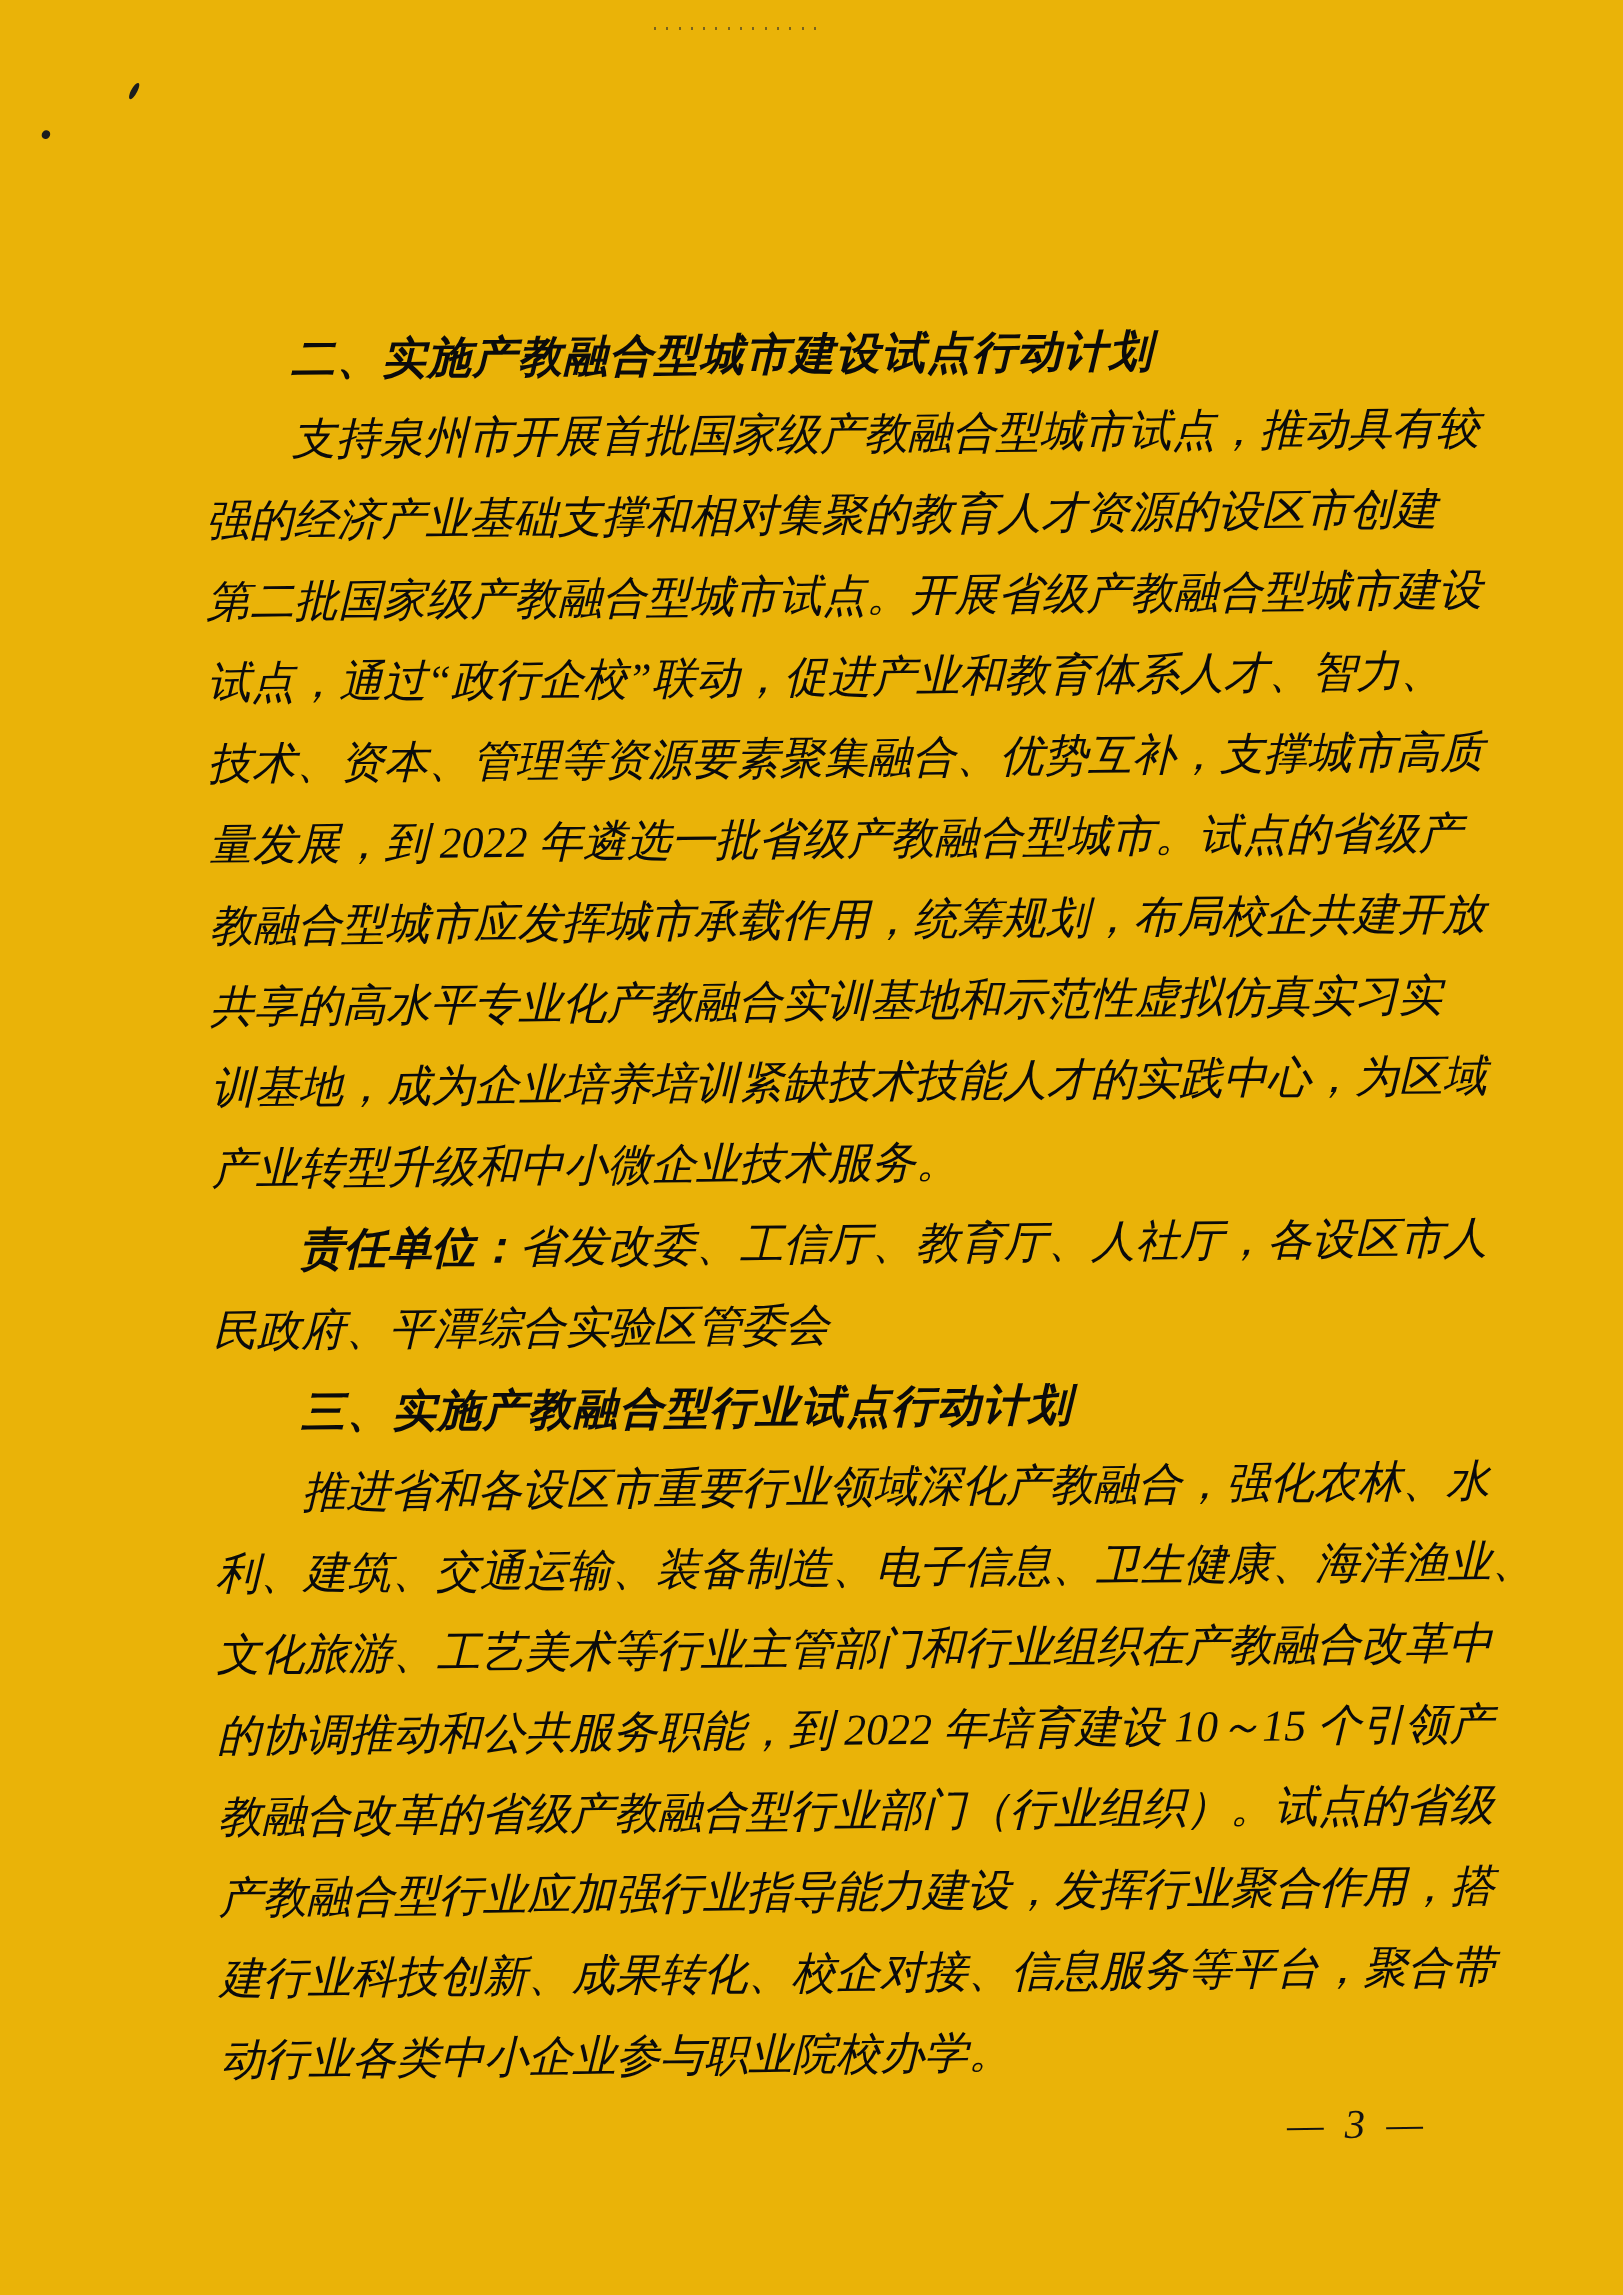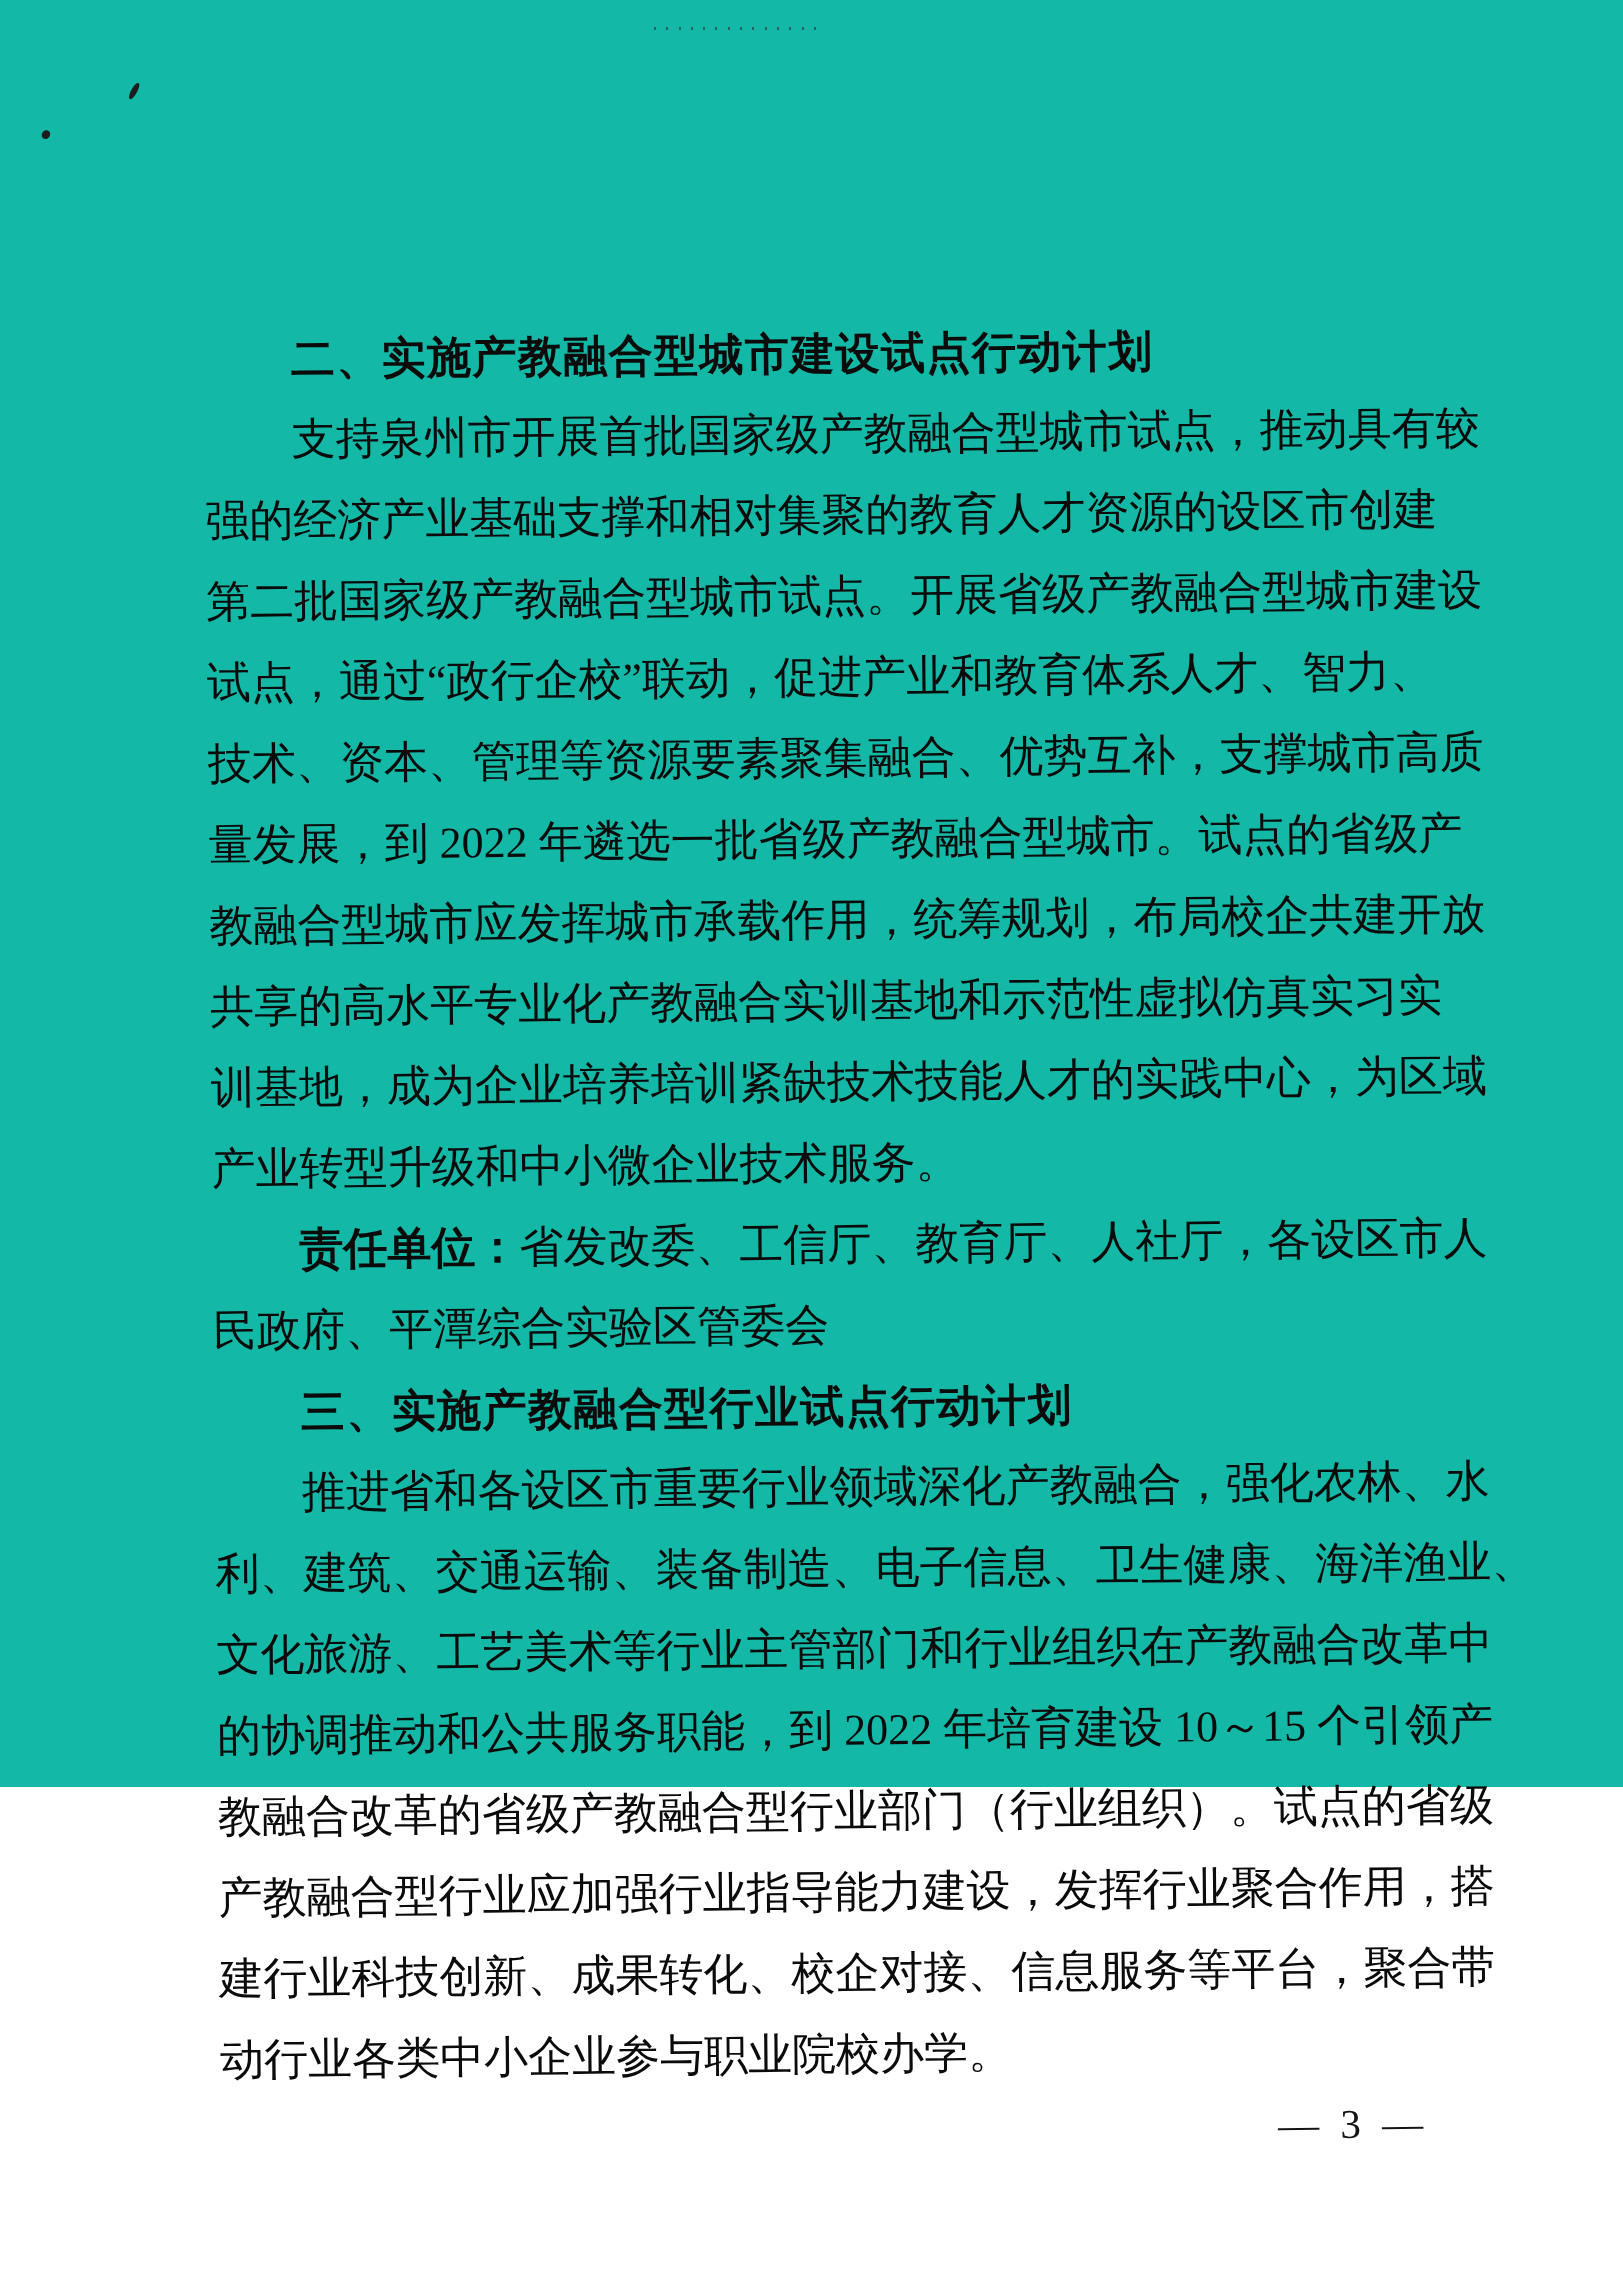--- a/index.html
+++ b/index.html
@@ -3,22 +3,23 @@
 <meta charset="utf-8">
 <style>
   html, body {
     margin: 0; padding: 0;
     width: 1623px; height: 2295px;
     background: #ffffff;
     overflow: hidden;
   }
   .page {
     position: relative;
-    width: 1623px; height: 1787px;
-    background: #14b8a6;
+    width: 1623px; height: 2295px;
+    background: #eab308;
+    font-style: italic;
   }
   
   .noise-dots {
     position: absolute; left: 654px; top: 27px;
     width: 164px; height: 2.7px;
     background: repeating-linear-gradient(to right, rgba(45,45,45,.6) 0 2px, transparent 2px 12.3px);
   }
   .ink-speck { position: absolute; background: #1d1d1d; }
   .speck-1 { left: 131px; top: 82px; width: 6.1px; height: 18.4px; border-radius: 60% 40% 55% 45%; transform: rotate(26deg); }
   .speck-2 { left: 42px; top: 130px; width: 7.5px; height: 9px; border-radius: 50%; transform: rotate(40deg); }

